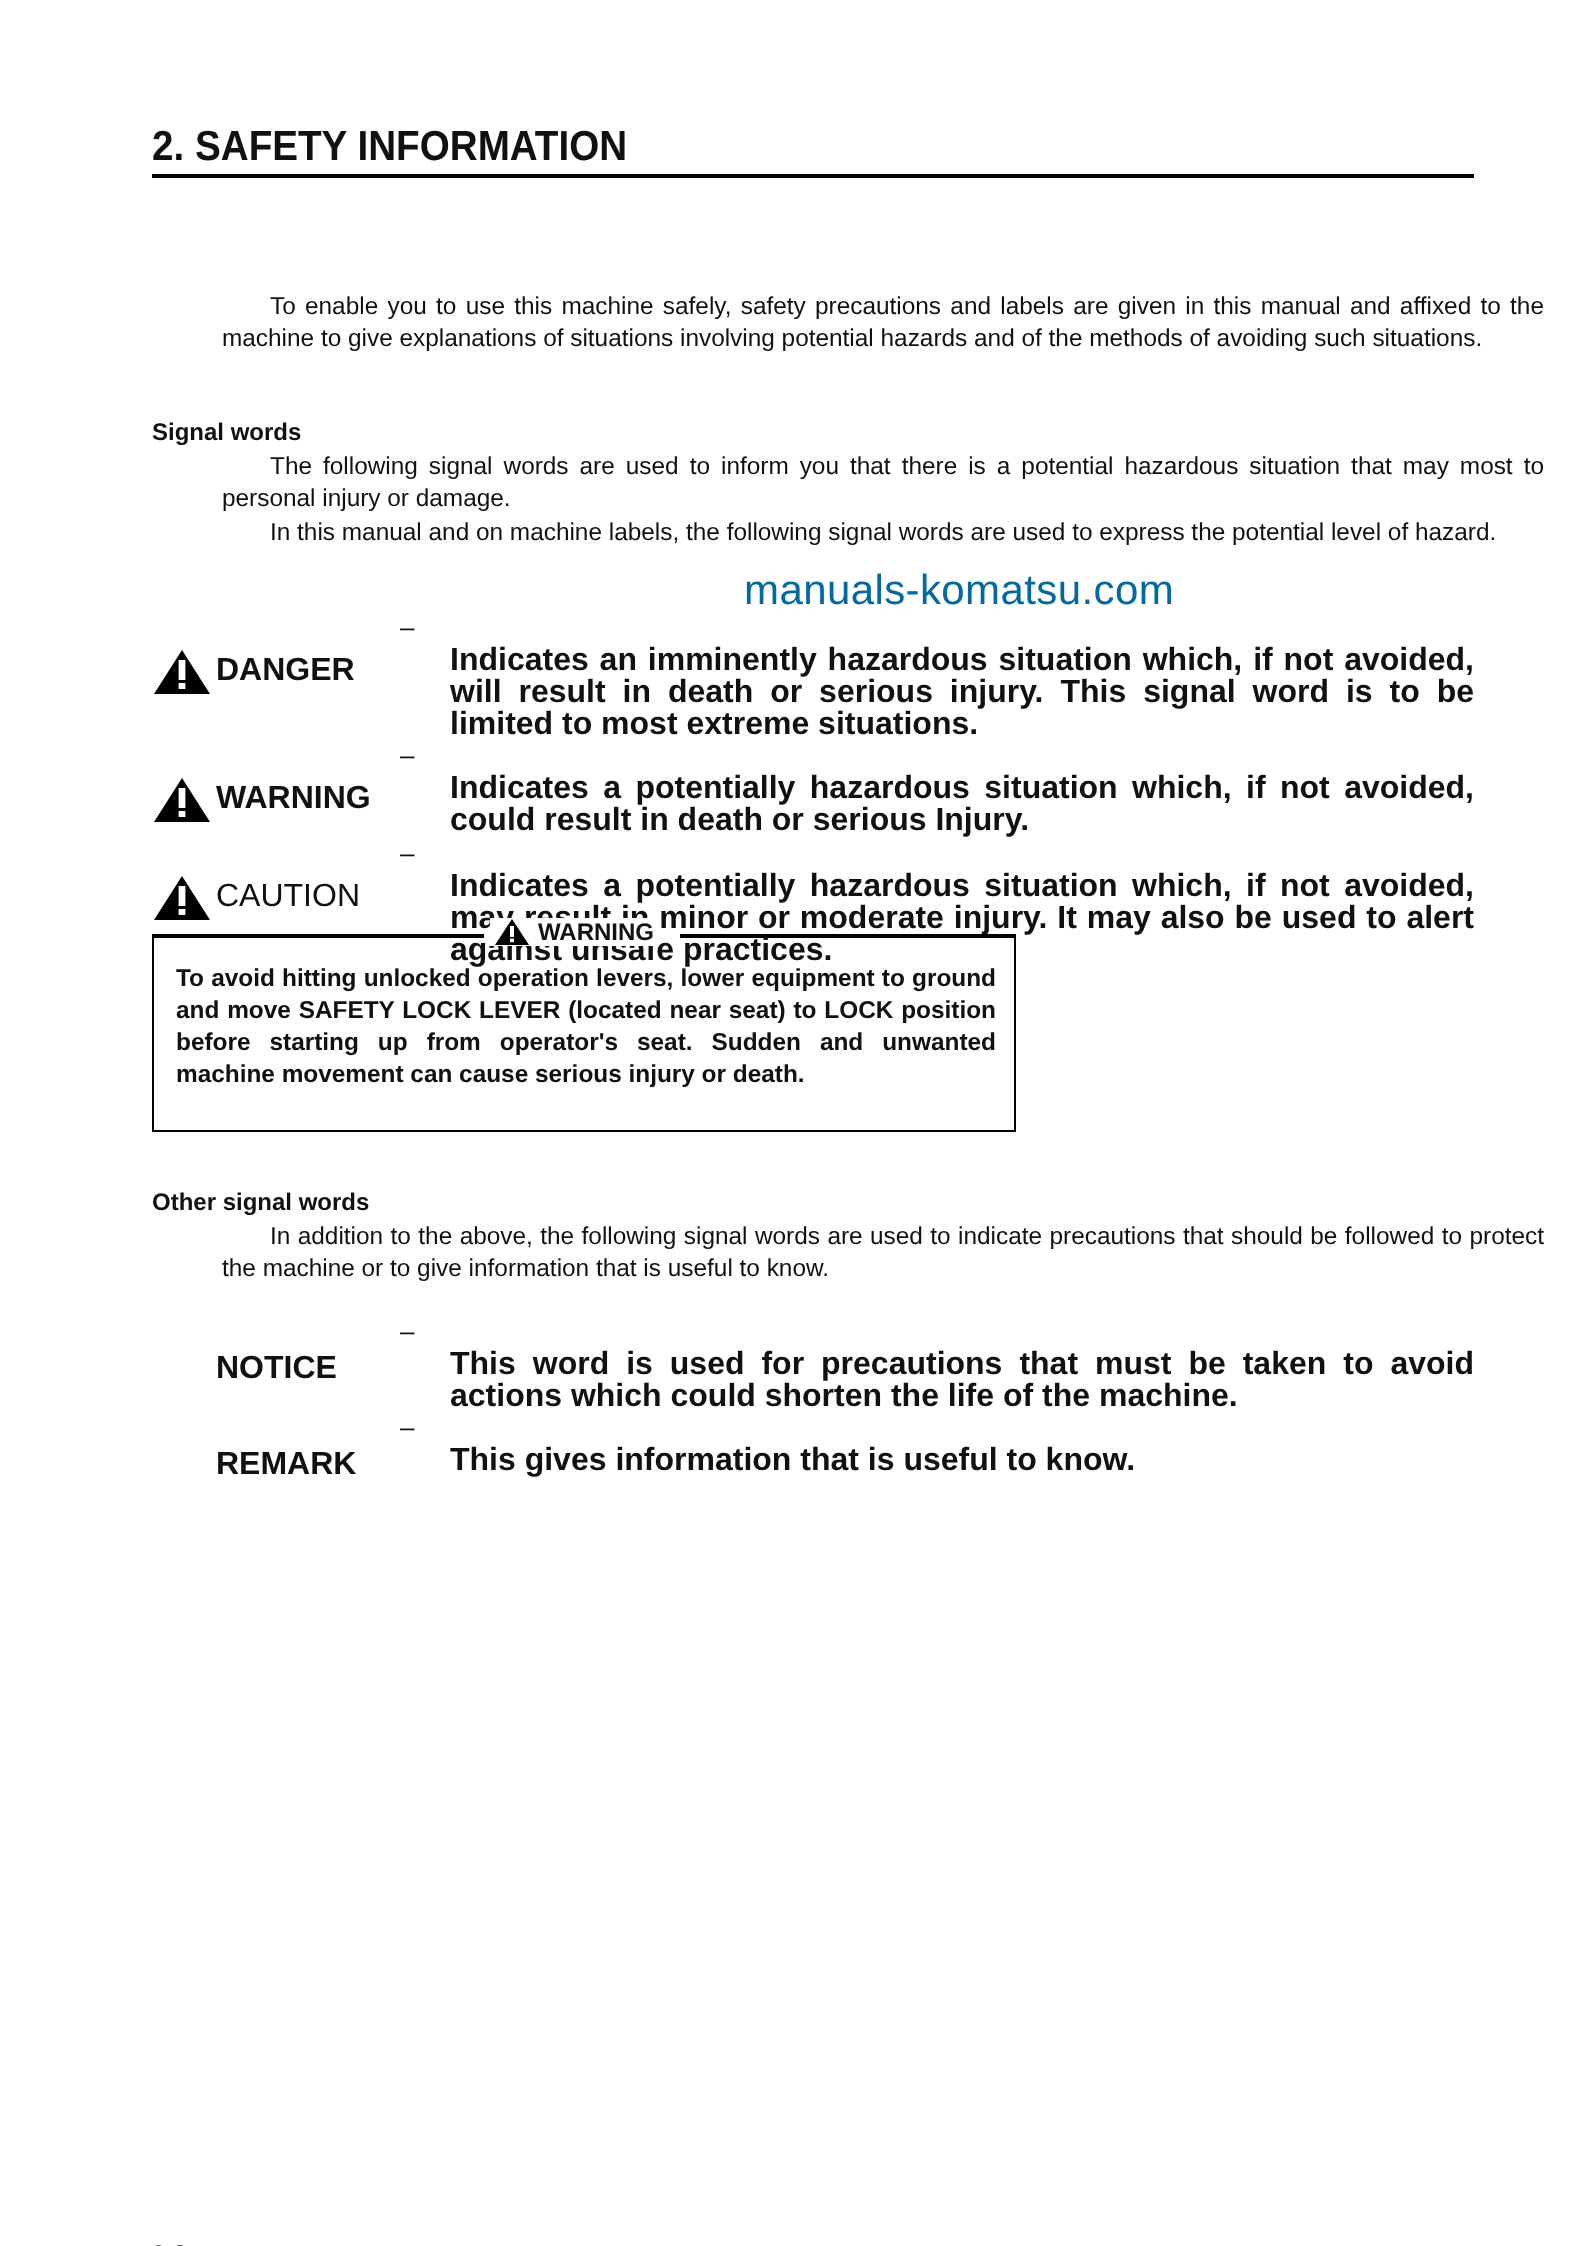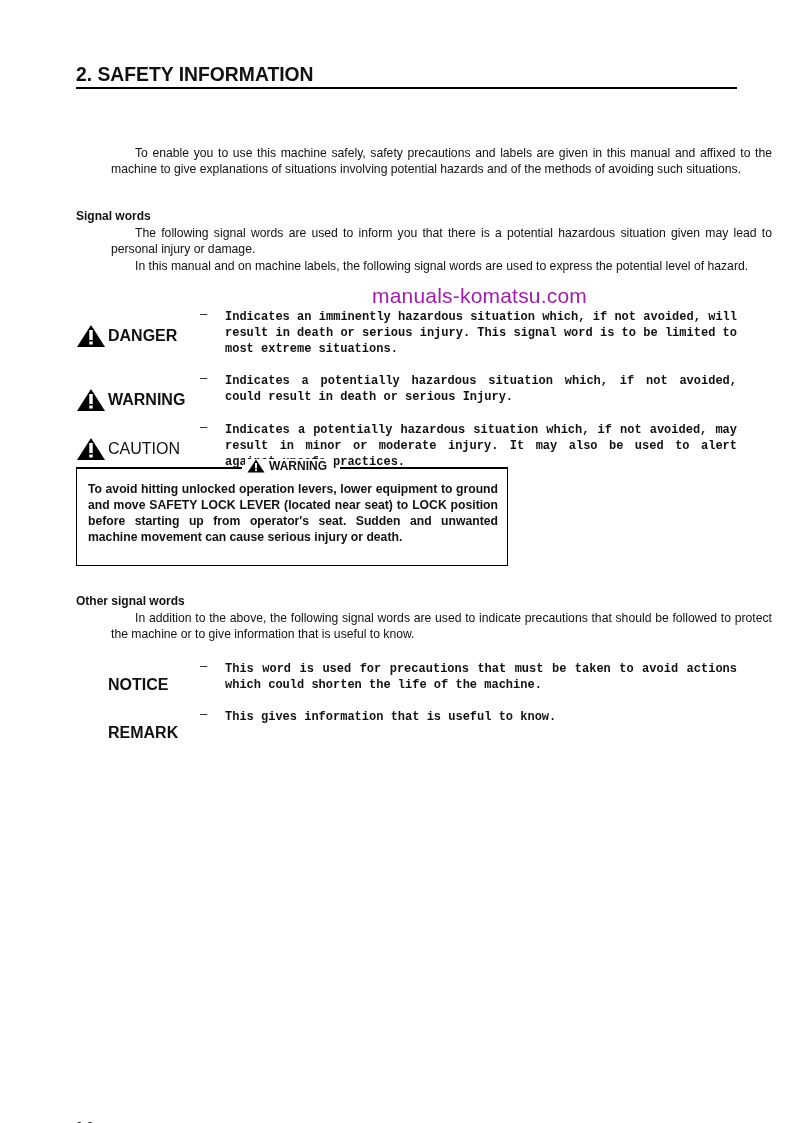--- a/index.html
+++ b/index.html
@@ -18,34 +18,34 @@
     .para {
       position: absolute; font-size: 12.2px; line-height: 16px; text-align: justify;
       transform-origin: left;
       margin-left: 35px;
     }
     .para .indent { display: inline-block; width: 24px; }
     .subhead {
       position: absolute; font-size: 12px; font-weight: bold;
     }
     .watermark {
-      position: absolute; left: 372px; top: 284px; font-size: 21px; color: #a21caf;
+      position: absolute; left: 372px; top: 284px; font-size: 21px; color: #0369a1;
       letter-spacing: 0.2px;
     }
     .sig-row { position: absolute; left: 76px; width: 662px; }
     .sig-label {
       position: absolute; left: 0; top: 0; display: flex; align-items: center;
       font-size: 16px; font-weight: bold; margin-top: 20px;
     }
     .sig-label .tri { width: 30px; height: 24px; margin-right: 2px; }
     .sig-label.plain { left: 32px; }
     .sig-dash { position: absolute; left: 124px; top: 2px; font-size: 13px; }
     .sig-desc {
-      position: absolute; left: 149px; top: 5px; width: 512px;
-      font-size: 12px; font-weight: bold; line-height: 16px; text-align: justify; font-family: Liberation Mono, monospace;
+      position: absolute; left: 149px; top: 19px; width: 512px;
+      font-size: 16px; font-weight: bold; line-height: 16px; text-align: justify;
     }
     .warn-box {
       position: absolute; left: 76px; top: 467px; width: 430px; height: 98px;
       border: 1.5px solid #000; border-top: none;
     }
     .warn-box-top-left { position: absolute; left: 0; top: 0; width: 165px; height: 1.5px; background: #000; }
     .warn-box-top-right { position: absolute; left: 263px; top: 0; width: 168px; height: 1.5px; background: #000; }
     .warn-box-head {
       position: absolute; left: 168px; top: -8px; display: flex; align-items: center;
       font-size: 12px; font-weight: bold; background: #fff; padding: 0 2px;
@@ -59,21 +59,21 @@
   </style>
 </head>
 <body>
 
 <div class="title">2. SAFETY INFORMATION</div>
 <div class="title-rule"></div>
 
 <div class="para" style="left:76px; top:145px; width:661px;"><span class="indent"></span><span>To enable you to use this machine safely, safety precautions and labels are given in this manual and affixed to the machine to give explanations of situations involving potential hazards and of the methods of avoiding such situations.</span></div>
 
 <div class="subhead" style="left:76px; top:209px;">Signal words</div>
-<div class="para" style="left:76px; top:225px; width:661px;"><span class="indent"></span><span>The following signal words are used to inform you that there is a potential hazardous situation given may lead to personal injury or damage.</span></div>
+<div class="para" style="left:76px; top:225px; width:661px;"><span class="indent"></span><span>The following signal words are used to inform you that there is a potential hazardous situation that may most to personal injury or damage.</span></div>
 <div class="para" style="left:76px; top:258px; width:661px;"><span class="indent"></span><span>In this manual and on machine labels, the following signal words are used to express the potential level of hazard.</span></div>
 
 <div class="watermark">manuals-komatsu.com</div>
 
 <div class="sig-row" style="top:304px; height:50px;">
   <div class="sig-label">
     <svg class="tri" viewBox="0 0 30 24">
         <path d="M15 1 L29 23 L1 23 Z" fill="#000"></path>
         <rect x="13.3" y="6" width="3.4" height="10" fill="#fff"></rect>
         <rect x="13.3" y="17.5" width="3.4" height="3" fill="#fff"></rect>

